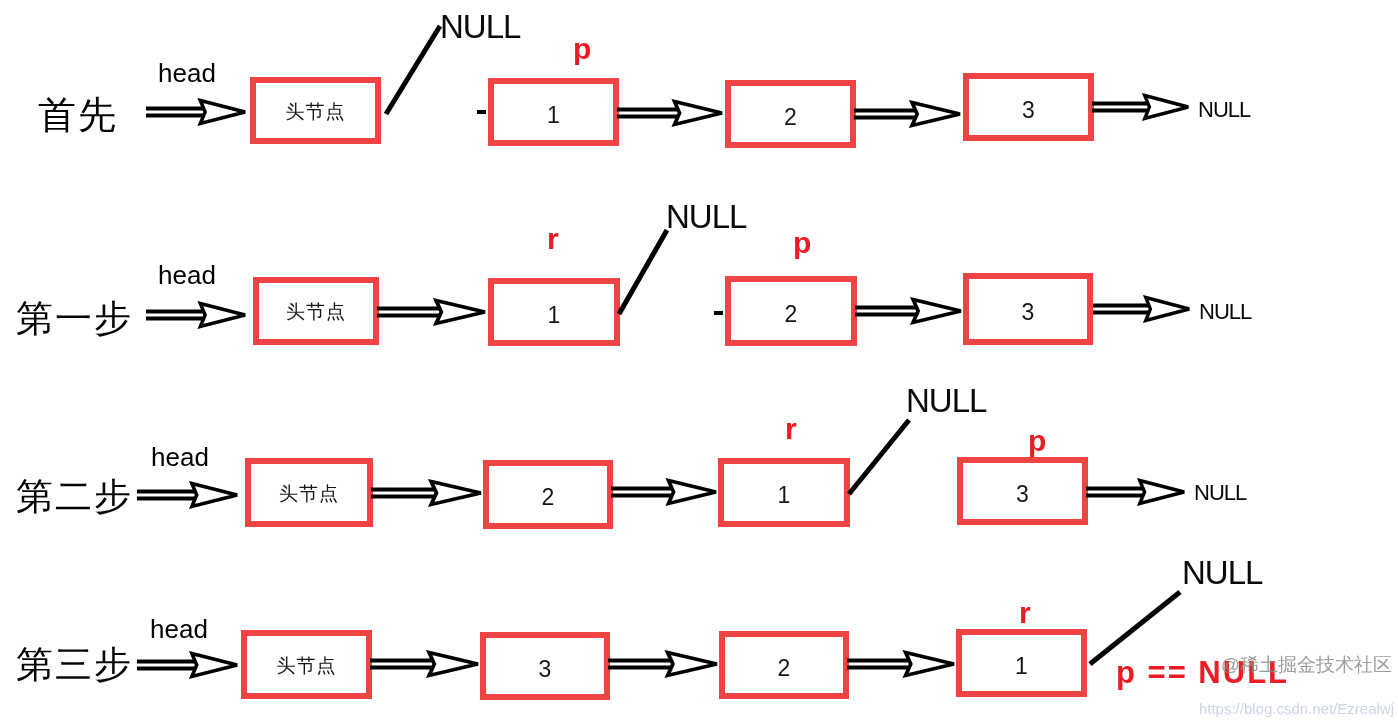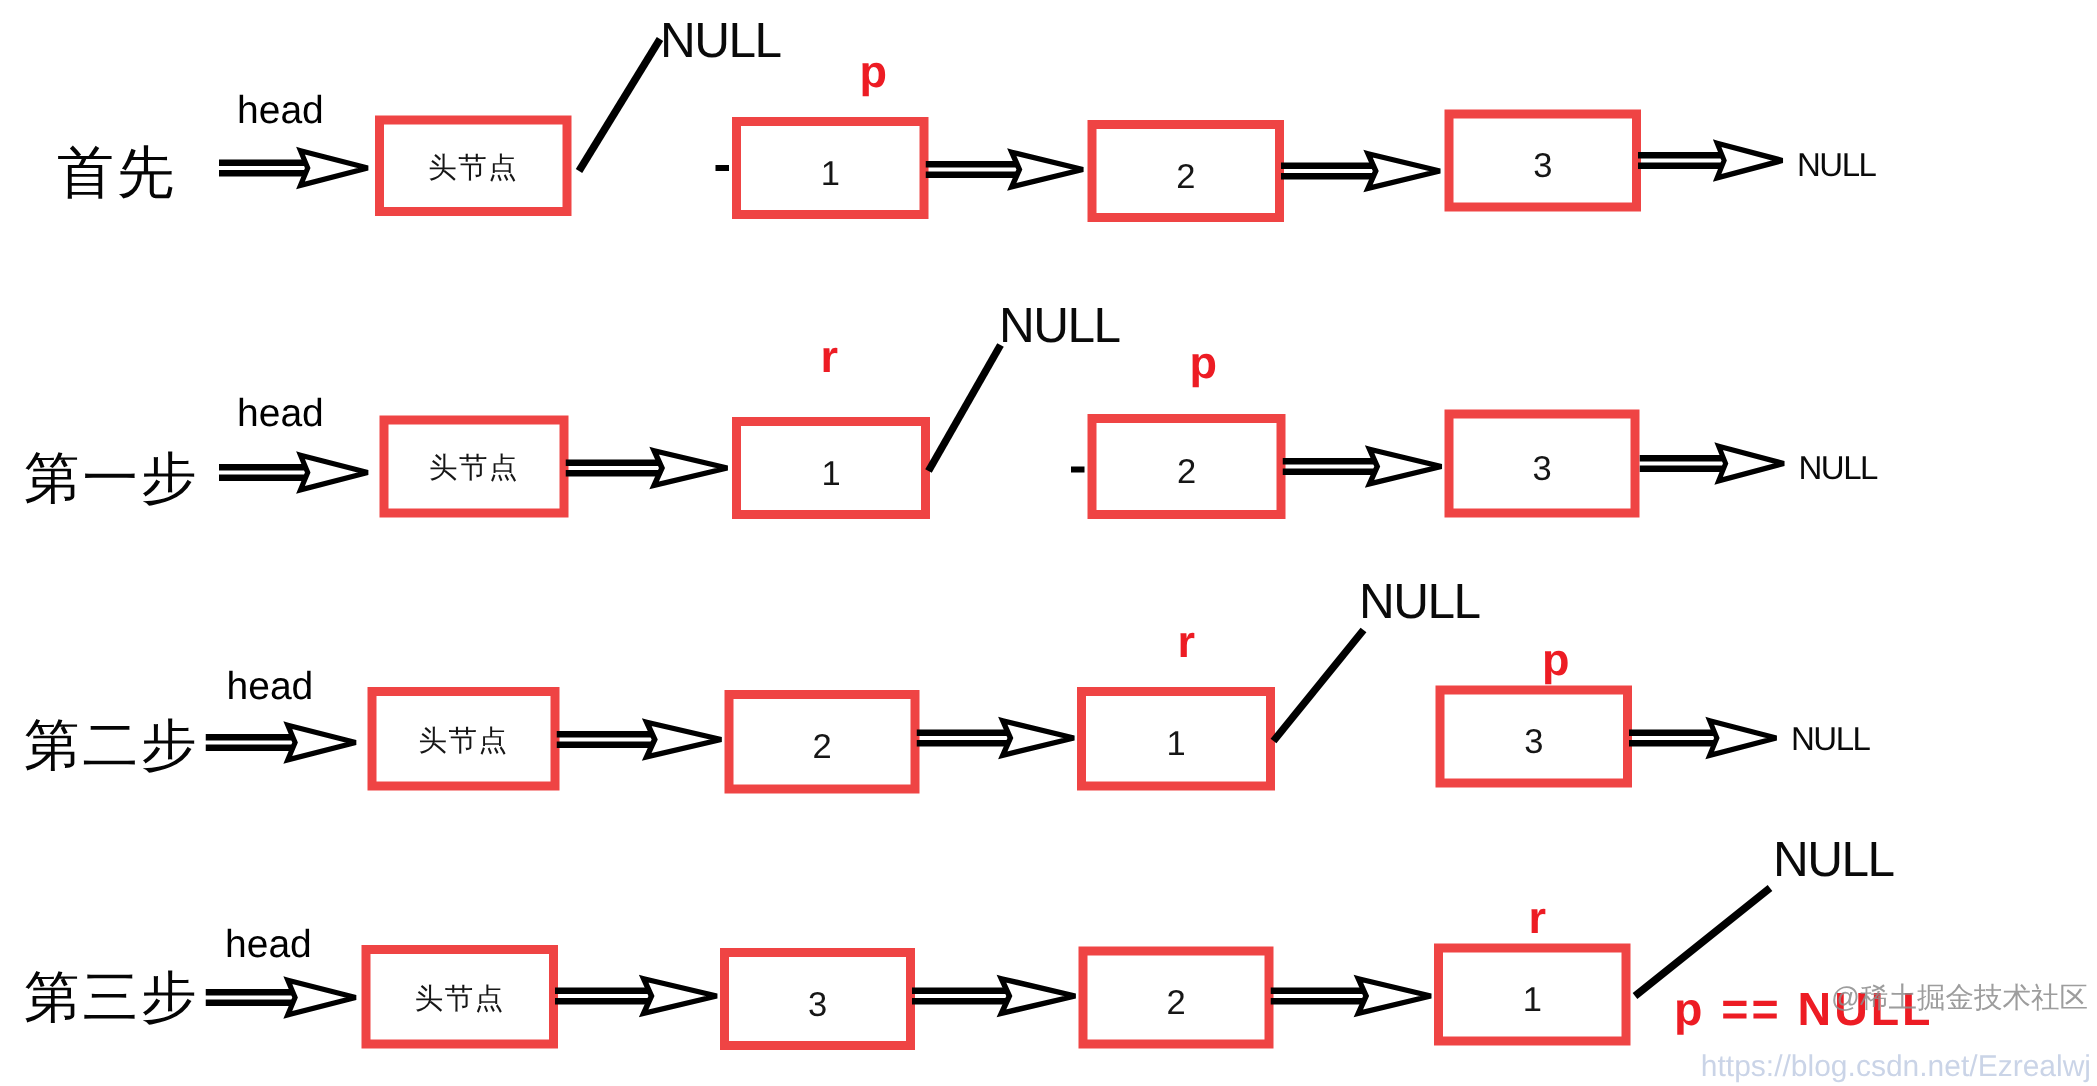--- a/index.html
+++ b/index.html
@@ -15,21 +15,21 @@
   .nbox .lbl{font-size:23px;color:#161616;padding-top:6px;}
   .nbox.cn .lbl{font-size:19px;padding-top:2px;letter-spacing:1px;}
   .arr{position:absolute;height:30px;display:block;}
   .diag{position:absolute;display:block;}
   .null-big{position:absolute;font-size:33px;color:#0a0a0a;letter-spacing:-1px;white-space:nowrap;}
   .null-small{position:absolute;font-size:22px;color:#0a0a0a;letter-spacing:-1px;white-space:nowrap;}
   .ptr{position:absolute;font-size:30px;font-weight:700;color:var(--red,#ed1c24);white-space:nowrap;}
   .tick{position:absolute;background:#000;}
   .final-cond{position:absolute;font-size:31px;font-weight:700;color:var(--red,#ed1c24);letter-spacing:2px;white-space:nowrap;}
   .wm1{position:absolute;font-size:19px;color:var(--watermark_gray,#8c8c8c);opacity:.85;white-space:nowrap;text-align:right;}
-  .wm2{position:absolute;font-size:20px;color:var(--watermark_url,#a8b8d8);opacity:.6;white-space:nowrap;text-align:right;}
+  .wm2{position:absolute;font-size:15px;color:var(--watermark_url,#a8b8d8);opacity:.6;white-space:nowrap;text-align:right;}
 </style>
 </head>
 <body>
 
 <div class="canvas">
 
   <div class="step-label first" style="left:38px;top:90px;">首先</div>
   <div class="head-label" style="left:158px;top:58px;">head</div>
   <svg class="arr" style="left:146px;top:97px;width:103px;" viewBox="0 0 108 30" preserveAspectRatio="none">
     <line x1="0" y1="11.5" x2="62" y2="11.5" stroke="#000" stroke-width="4.2"></line>

